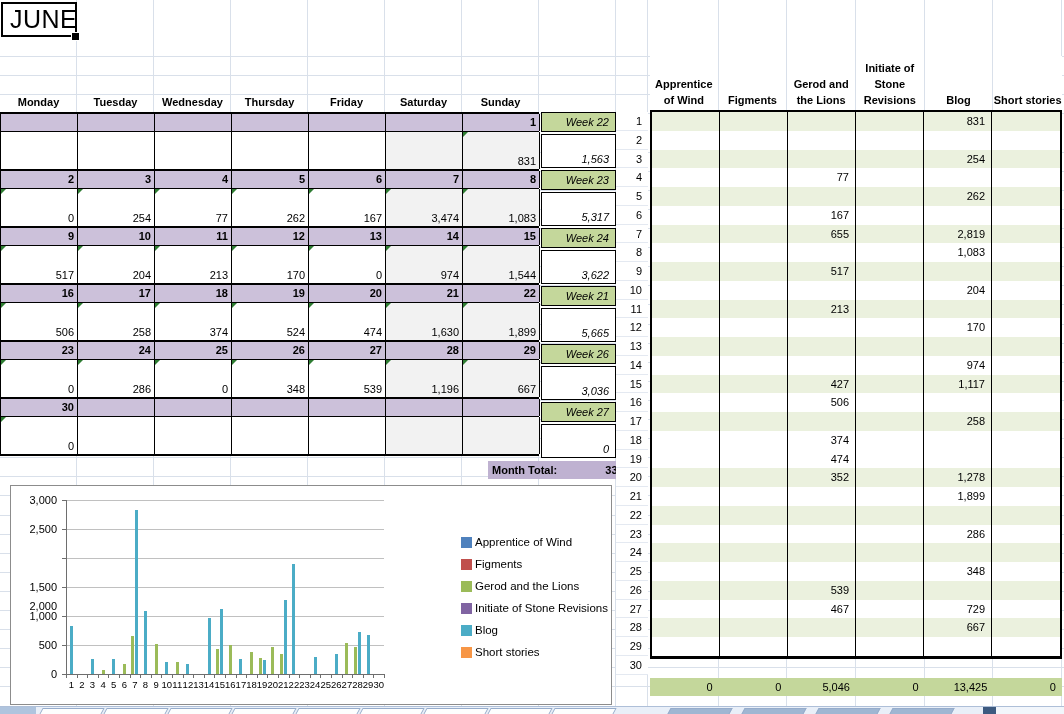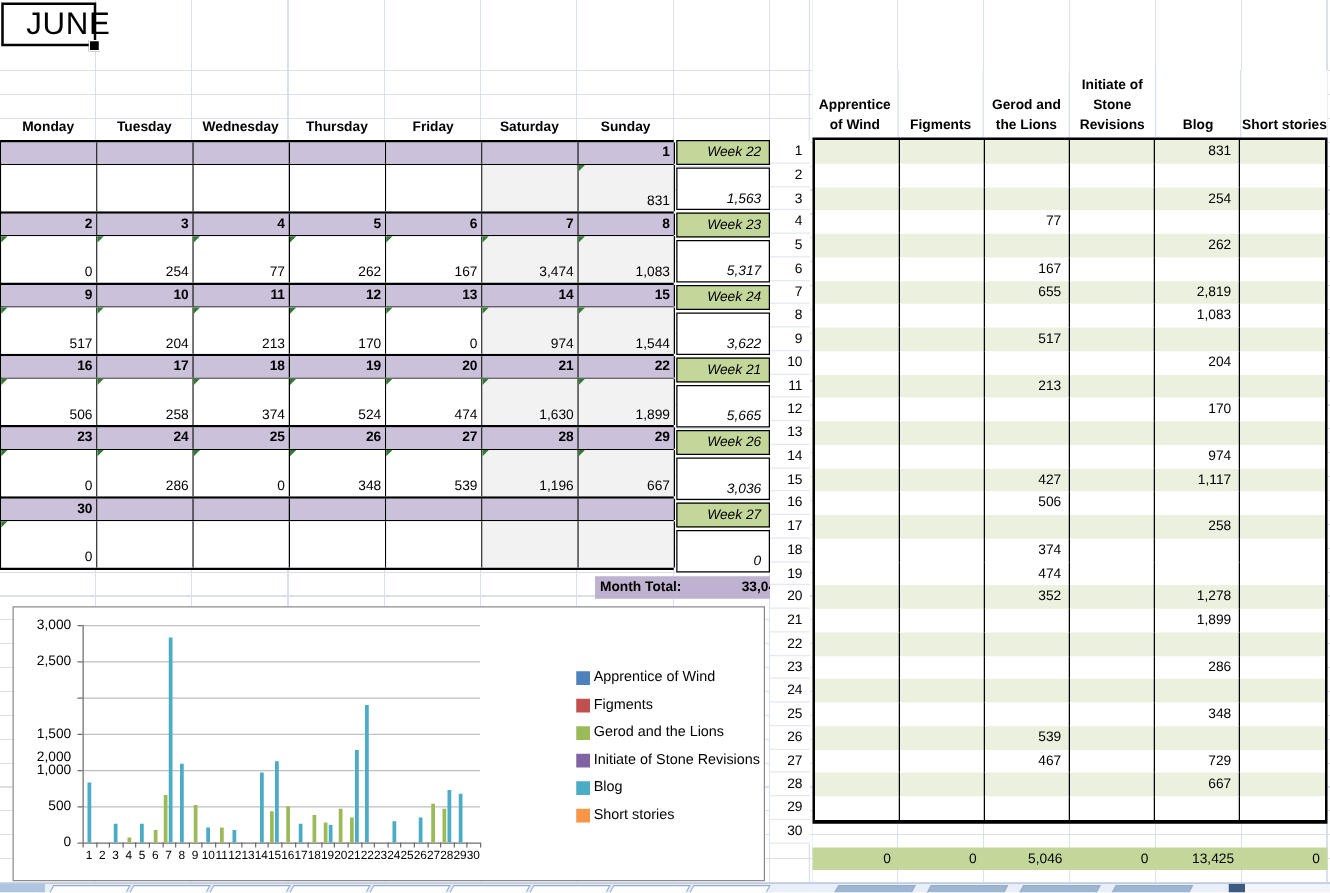--- a/index.html
+++ b/index.html
@@ -8,21 +8,21 @@
   
   .hgrid{position:absolute;left:0;right:0;top:38px;bottom:8px;
          background:repeating-linear-gradient(to bottom,transparent 0 18.1px,#d9e0ea 18.1px 19.1px);}
   .vgrid-left{position:absolute;left:0;top:0;width:616px;bottom:8px;
          background:repeating-linear-gradient(to right,transparent 0 76px,#d9e0ea 76px 77px);}
   .vgrid-right{position:absolute;left:650px;top:0;width:413px;bottom:8px;
          background:repeating-linear-gradient(to right,transparent 0 67.7px,#d9e0ea 67.7px 68.7px);}
   .vline648{position:absolute;left:647px;top:0;width:1px;bottom:8px;background:#d9e0ea;}
   
   #june-cell{position:absolute;left:1px;top:2px;width:76px;height:35px;border:2px solid #000;
-         box-sizing:border-box;background:#fff;display:flex;align-items:center;padding-left:18px;
+         box-sizing:border-box;background:#fff;display:flex;align-items:center;padding-left:7px;
          font-size:25px;letter-spacing:0.5px;}
   #june-handle{position:absolute;left:71px;top:32px;width:7px;height:7px;background:#000;border:1px solid #fff;}
   
   #day-headers{position:absolute;left:0;top:93px;width:615px;height:19px;display:flex;}
   .dh{flex:0 0 77px;box-sizing:border-box;text-align:center;font-weight:bold;font-size:11px;line-height:18px;}
   
   #calendar{position:absolute;left:0;top:112px;width:539px;}
   .cal-row{display:flex;border-left:1px solid #000;box-sizing:border-box;}
   .cal-row.hdr{height:20px;border-top:2px solid #000;border-bottom:1px solid #000;}
   .cal-row.val{height:37px;}
@@ -35,21 +35,21 @@
   .tri{position:absolute;top:0;left:0;width:0;height:0;border-left:5px solid #2e7d32;border-bottom:5px solid transparent;}
   
   #weekcol{position:absolute;left:541px;top:112px;width:75px;}
   .wk-label{position:absolute;left:0;width:75px;height:20px;box-sizing:border-box;border:1px solid #000;
          background:#c4d79b;font-style:italic;font-size:11px;display:flex;align-items:center;
          justify-content:flex-end;padding-right:6px;}
   .wk-total{position:absolute;left:0;width:75px;height:34px;box-sizing:border-box;border:1px solid #000;
          background:#fff;font-style:italic;font-size:11px;display:flex;align-items:flex-end;
          justify-content:flex-end;padding:0 6px 2px 0;}
   
-  #month-row{position:absolute;left:476px;top:461px;width:154px;height:18px;display:flex;
+  #month-row{position:absolute;left:488px;top:461px;width:154px;height:18px;display:flex;
          background:#bfb2d1;font-size:11px;font-weight:bold;}
   #month-row .lbl{flex:0 0 77px;box-sizing:border-box;padding-left:4px;line-height:18px;}
   #month-row .valc{flex:0 0 77px;box-sizing:border-box;text-align:right;padding-right:3px;line-height:18px;}
   
   #log-days{position:absolute;left:616px;top:112px;width:32px;background:#fff;}
   .ld{height:18.75px;box-sizing:border-box;text-align:right;padding-right:6px;font-size:11px;
          line-height:18px;border-bottom:1px solid #e4e9f1;}
   #log-head{position:absolute;left:650px;top:56px;width:412px;height:54px;display:flex;background:#fff;}
   .lh{flex:0 0 68.67px;box-sizing:border-box;display:flex;align-items:flex-end;justify-content:center;
          text-align:center;font-weight:bold;font-size:11px;line-height:16px;padding-bottom:2px;

